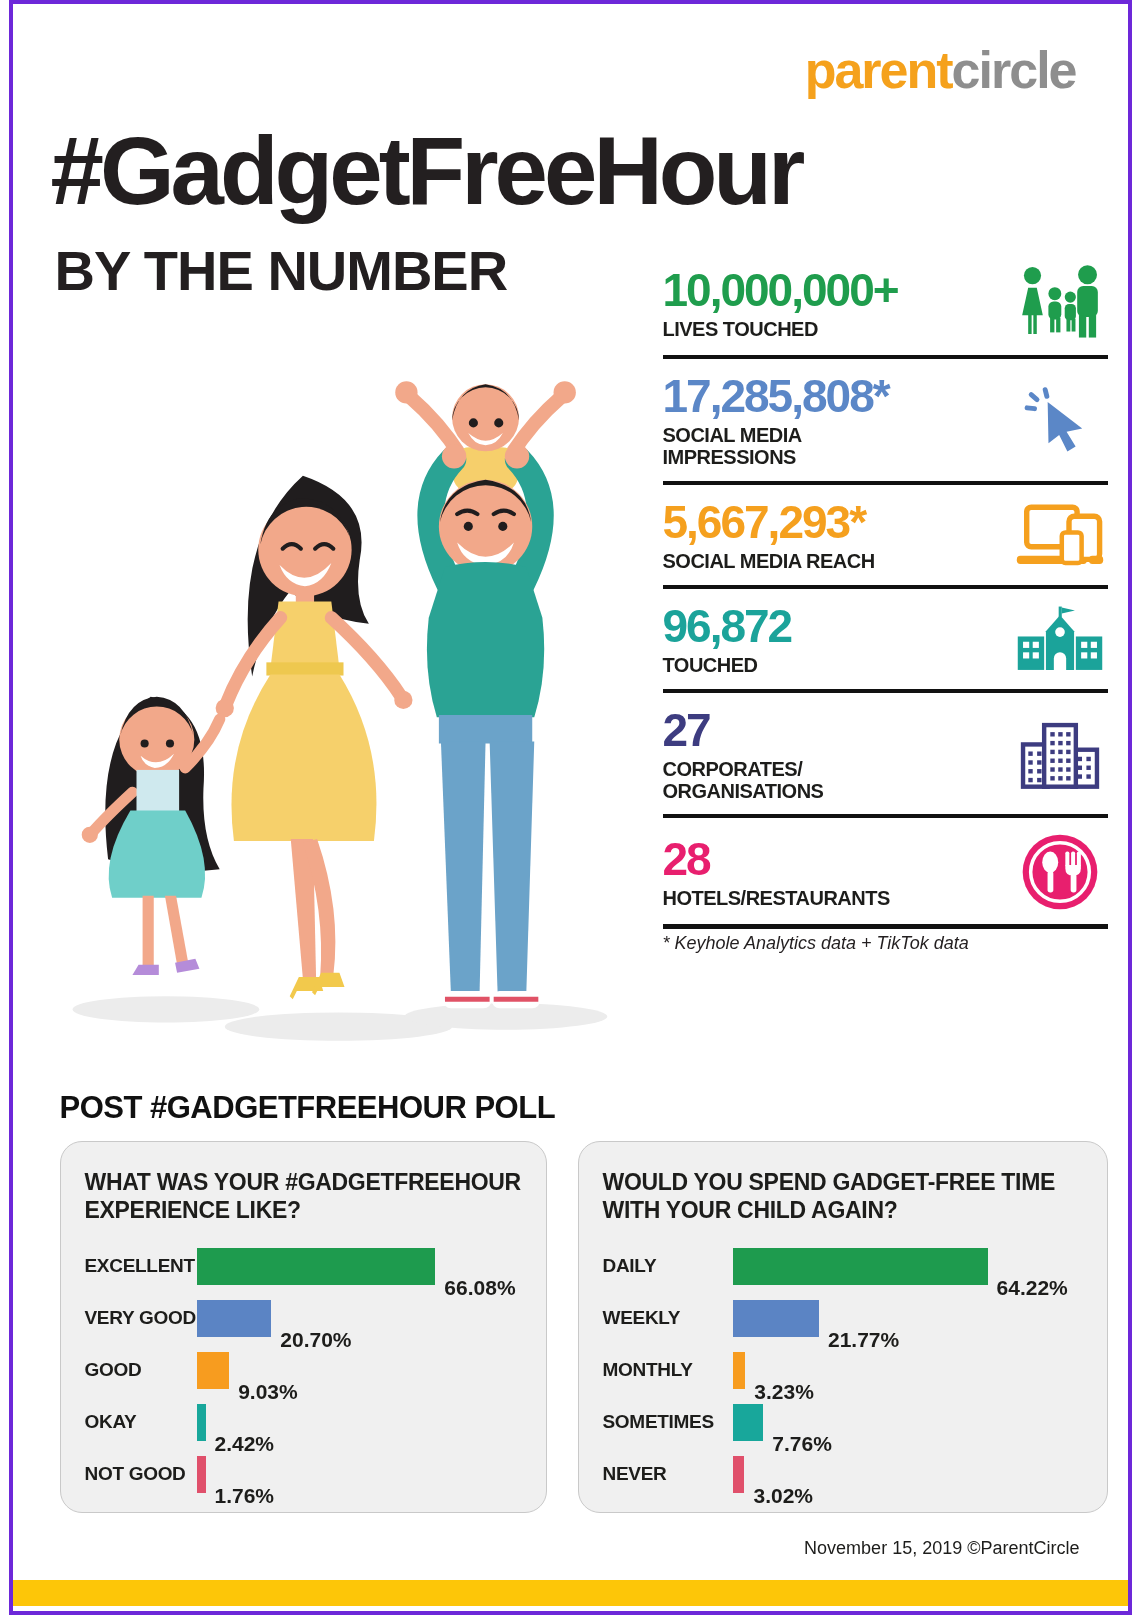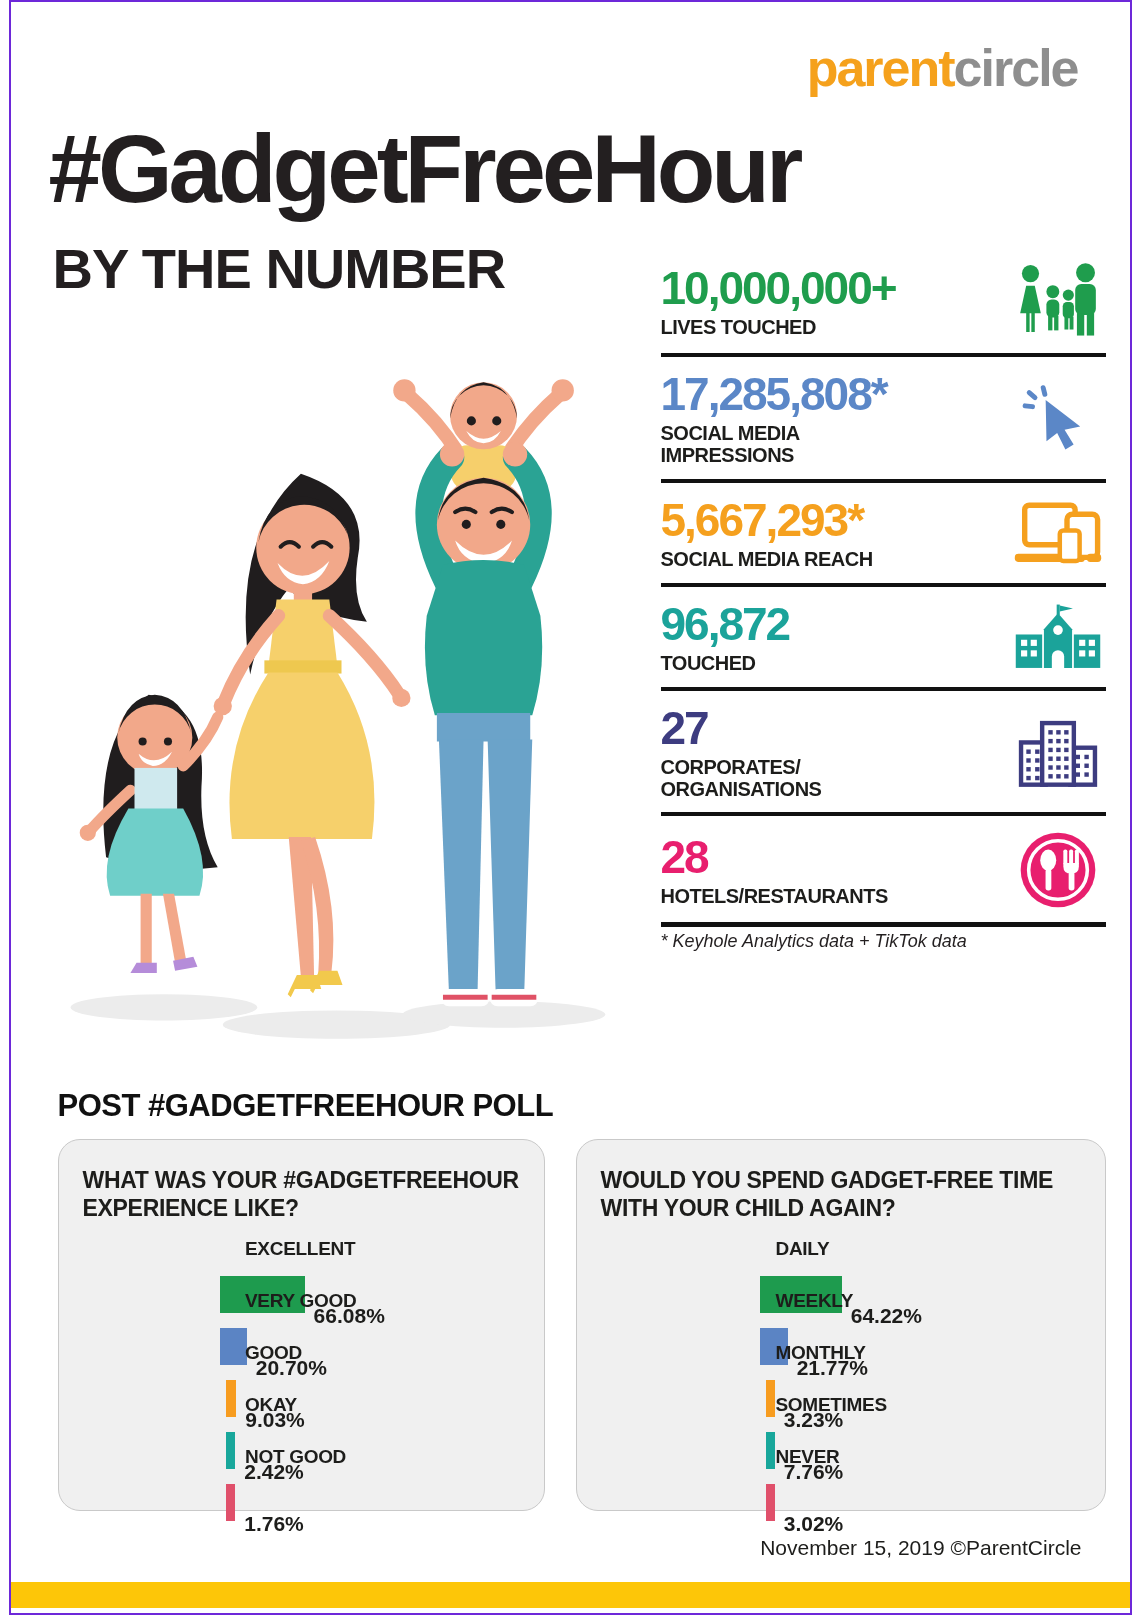--- a/index.html
+++ b/index.html
@@ -1,19 +1,19 @@
 <!DOCTYPE html>
 <html><head>
 <meta charset="utf-8">
 <style>
   * { margin:0; padding:0; box-sizing:border-box; }
   body { background:#ffffff; font-family:"Liberation Sans", sans-serif; }
   .page {
     position:relative; width:1123px; height:1615px; background:#ffffff;
-    border:2px solid #6d28d9; overflow:hidden; margin:0 auto;
+    border:4px solid #6d28d9; overflow:hidden; margin:0 auto;
   }
   
   .logo { position:absolute; top:36px; right:52px; font-size:52px; font-weight:bold; letter-spacing:-2px; }
   .logo .p1 { color:#f5a11c; }
   .logo .p2 { color:#8e8e8e; }
   
   .title { position:absolute; left:38px; top:112px; font-size:96px; font-weight:bold; letter-spacing:-4px; color:#231f20; }
   .subtitle { position:absolute; left:42px; top:222px; font-size:56px; font-weight:bold; letter-spacing:-1px; color:#231f20;margin-top:12px; }
   
   .stats { position:absolute; left:650px; top:247px; width:445px; }
@@ -29,29 +29,29 @@
   .family { position:absolute; left:28px; top:358px; width:605px; height:690px; }
   
   .poll-heading { position:absolute; left:47px; top:1086px; font-size:31px; font-weight:bold; letter-spacing:-0.5px; color:#111; }
   .panel {
     position:absolute; top:1137px; height:372px; background:#f0f0f0;
     border:1px solid #c9c9c9; border-radius:22px; padding:26px 24px;
   }
   .panel.left { left:47px; width:487px; }
   .panel.right { left:565px; width:530px; }
   .q-title { font-size:23px; font-weight:bold; color:#1d1d1b; letter-spacing:-0.3px; line-height:1.22; margin-bottom:16px; }
-  .bar-row { display:flex; align-items:center; height:52px;flex-direction:column; }
+  .bar-row { display:flex; align-items:center; height:52px; }
   .bar-label { font-size:19px; font-weight:bold; color:#1d1d1b; letter-spacing:-0.3px; }
   .panel.left .bar-label { width:112px; }
   .panel.right .bar-label { width:130px; }
   .bar-track { flex:1; display:flex; align-items:center; padding-right:72px; overflow:visible; }
   .bar { height:37px; min-width:9px; flex-shrink:0; }
   .bar-value { font-size:21px; font-weight:bold; color:#1d1d1b; margin-left:9px; white-space:nowrap;margin-top:44px; }
   
-  .footer-date { position:absolute; right:48px; top:1534px; font-size:21px; color:#1d1d1b; }
+  .footer-date { position:absolute; right:48px; top:1534px; font-size:18px; color:#1d1d1b; }
   .bottom-bar { position:absolute; left:0; right:0; bottom:5px; height:26px; background:#fdc608; }
 </style>
 </head>
 <body>
 
 <div class="page">
 
   <div class="logo">
     <span class="p1">parent</span><span class="p2">circle</span>
   </div>

